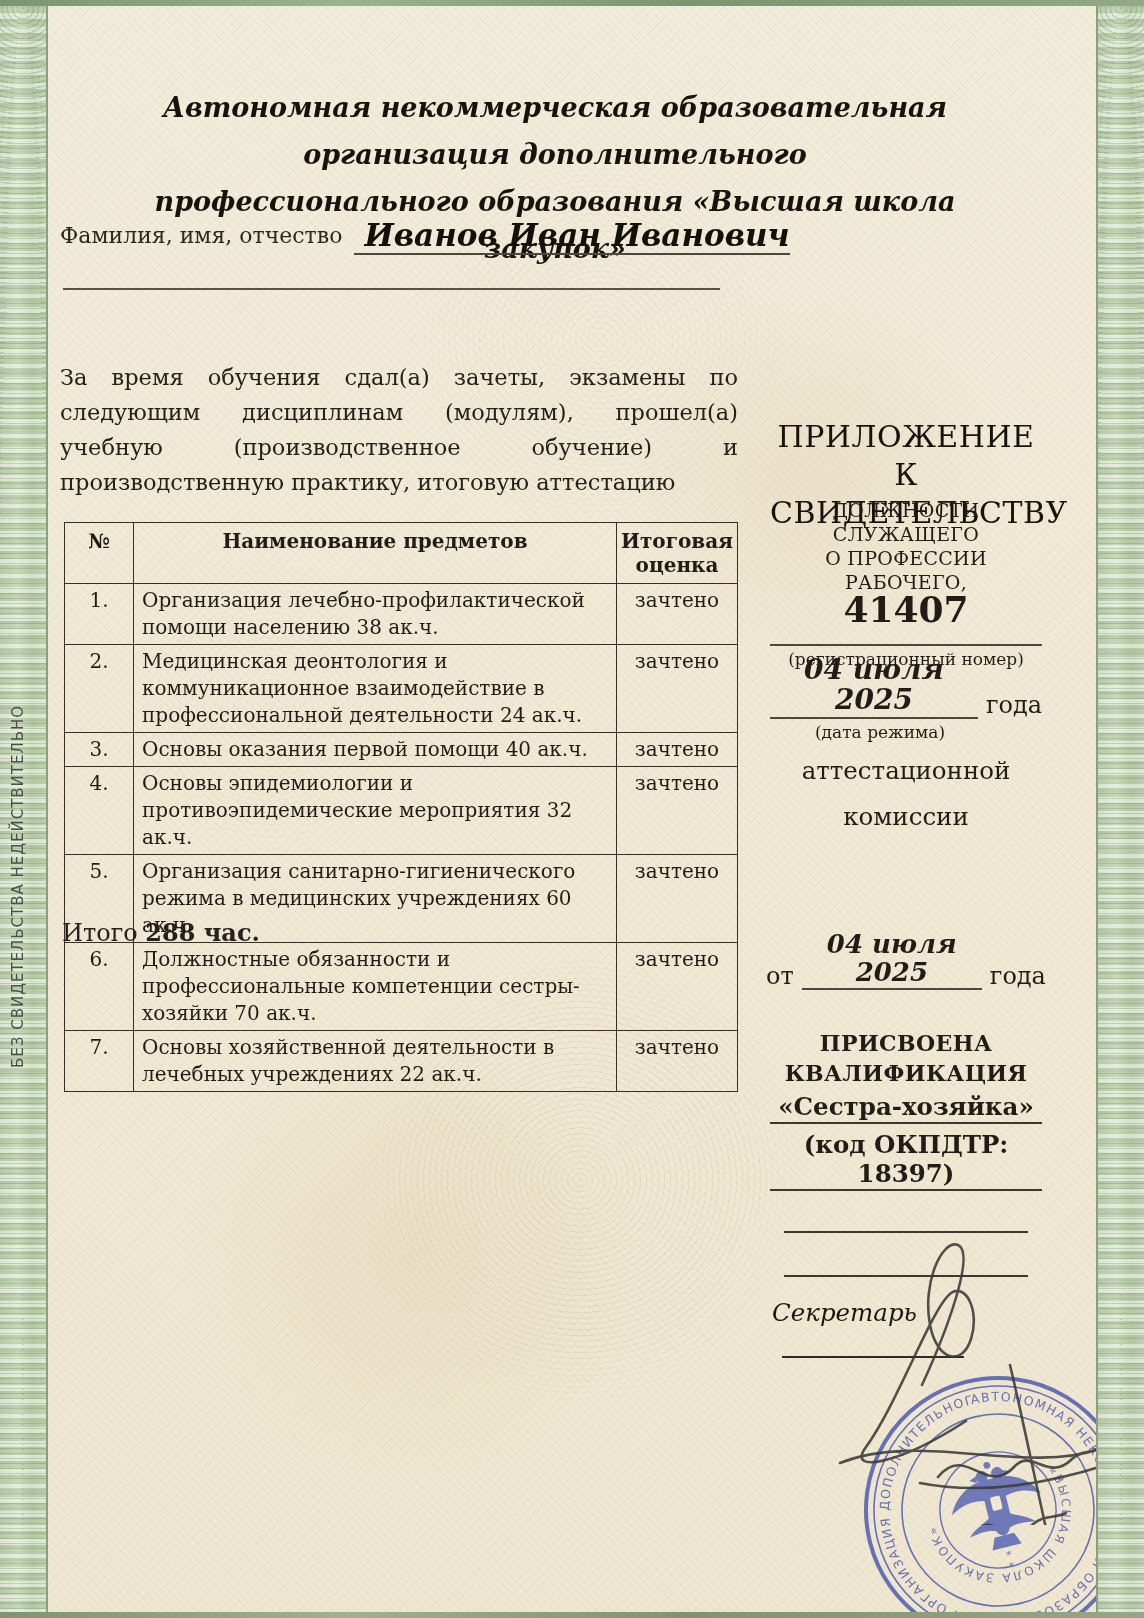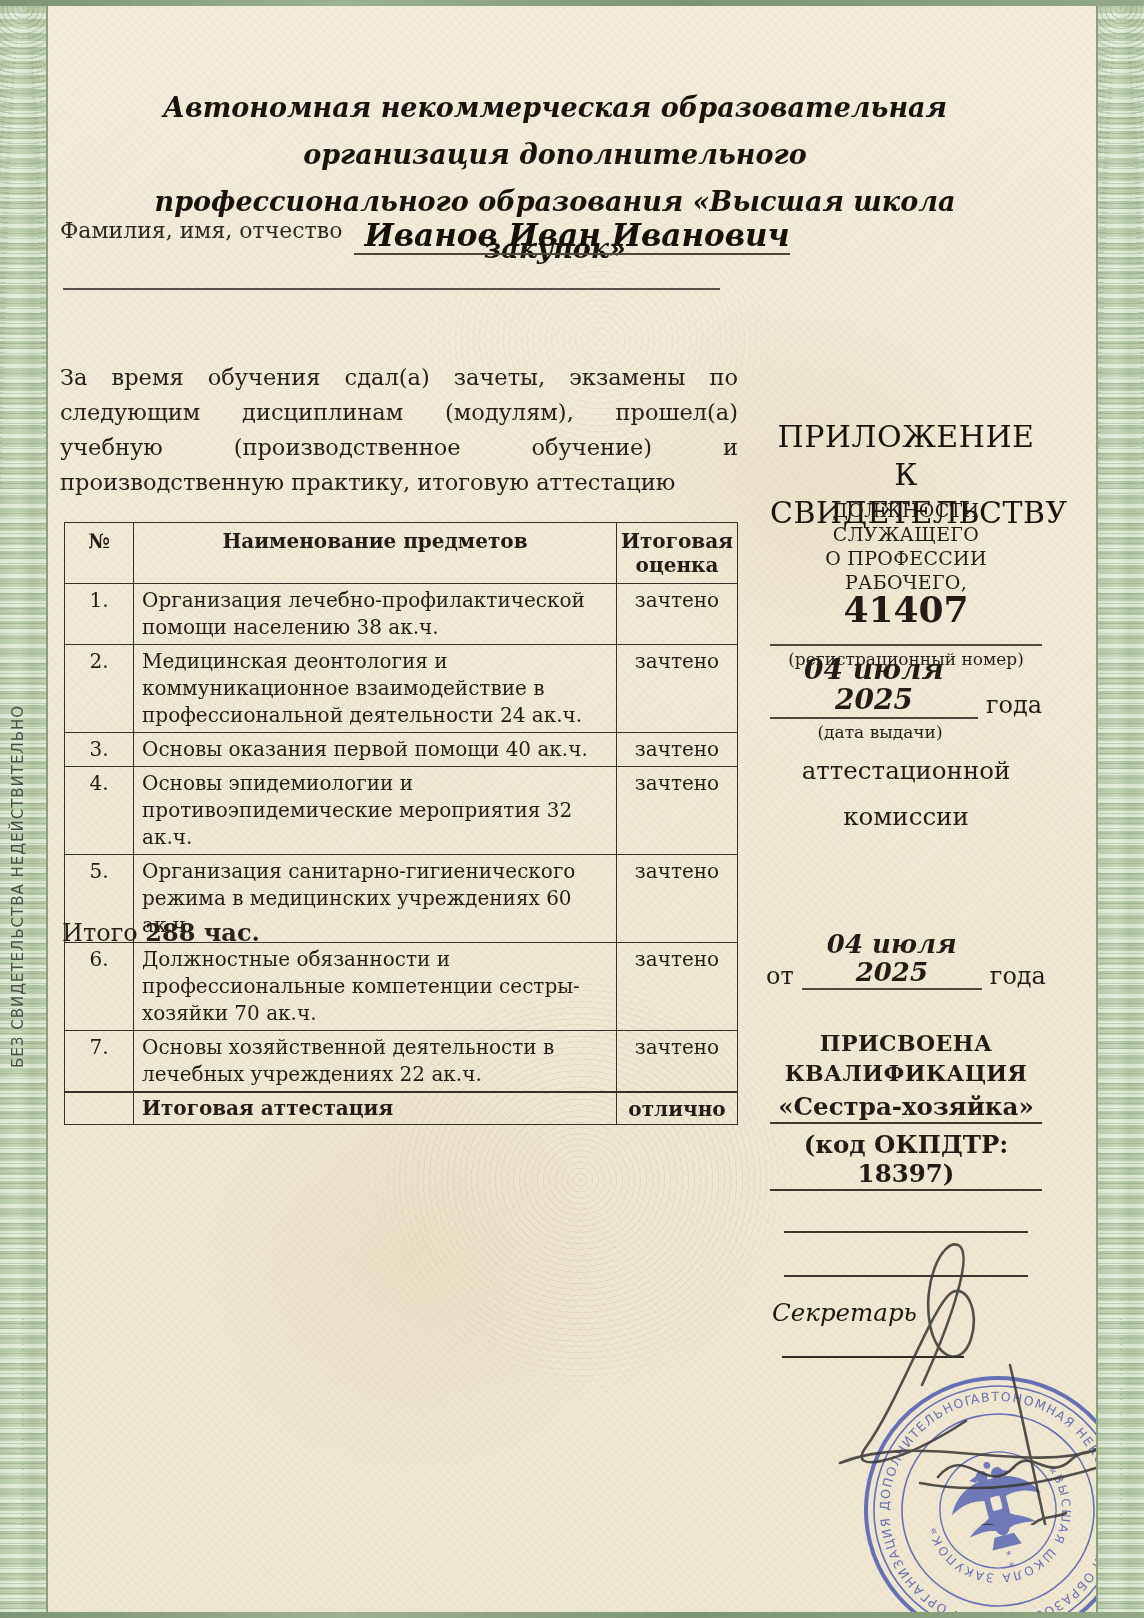--- a/index.html
+++ b/index.html
@@ -39,21 +39,21 @@
   .side-vertical-text{position:absolute;left:9px;top:588px;height:480px;z-index:8;
         writing-mode:vertical-rl;transform:rotate(180deg);
         font-family:"DejaVu Sans","Liberation Sans",sans-serif;
         font-size:15px;letter-spacing:1px;color:#4b5046;white-space:nowrap;}
 
   
   .org-header{position:absolute;left:90px;top:84px;width:930px;z-index:2;
         text-align:center;font-style:italic;font-weight:700;font-size:27px;line-height:47px;color:#17130c;}
 
   
-  .name-row{position:absolute;left:60px;top:218px;width:662px;z-index:2;display:flex;align-items:flex-start;}
+  .name-row{position:absolute;left:60px;top:218px;width:662px;z-index:2;display:flex;align-items:center;}
   .name-label{font-size:22px;color:#2c2820;white-space:nowrap;padding-bottom:2px;}
   .name-value{flex:1;margin-left:12px;border-bottom:2px solid #4c483e;
         font-style:italic;font-weight:700;font-size:31px;line-height:34px;color:#141008;
         padding:0 0 1px 10px;white-space:nowrap;}
   .blank-line2{position:absolute;left:63px;top:262px;width:657px;height:26px;z-index:2;
         border-bottom:2px solid #56524a;}
 
   
   .intro{position:absolute;left:60px;top:360px;width:678px;z-index:2;
         font-size:22.5px;line-height:35px;text-align:justify;text-align-last:left;color:#24201a;}
@@ -185,25 +185,20 @@
       <tr>
         <td class="col-num">6.</td>
         <td class="subject">Должностные обязанности и профессиональные компетенции сестры-хозяйки 70 ак.ч.</td>
         <td class="col-grade">зачтено</td>
       </tr>
       <tr>
         <td class="col-num">7.</td>
         <td class="subject">Основы хозяйственной деятельности в лечебных учреждениях 22 ак.ч.</td>
         <td class="col-grade">зачтено</td>
       </tr>
-      <tr class="final">
-        <td class="col-num"></td>
-        <td class="subject">Итоговая аттестация</td>
-        <td class="col-grade">отлично</td>
-      </tr>
     </tbody>
   </table>
 
   <div class="total-line">
     <span>Итого</span>
     <b>288 час.</b>
   </div>
 
   <div class="rightcol">
     <div class="appendix-title">ПРИЛОЖЕНИЕ К СВИДЕТЕЛЬСТВУ</div>
@@ -215,21 +210,21 @@
     <div class="reg-block">
       <div class="reg-number">41407</div>
       <div class="reg-caption">(регистрационный номер)</div>
     </div>
 
     <div class="date-block">
       <div class="date-row">
         <span class="date-value">04 июля 2025</span>
         <span class="date-suffix">года</span>
       </div>
-      <div class="date-caption">(дата выдачи)</div>
+      <div class="date-caption">(дата режима)</div>
     </div>
 
     <div class="decision">
       <div>аттестационной</div>
       <div>комиссии</div>
     </div>
 
     <div class="from-row">
       <span class="from-prefix">от</span>
       <span class="from-value">04 июля 2025</span>

